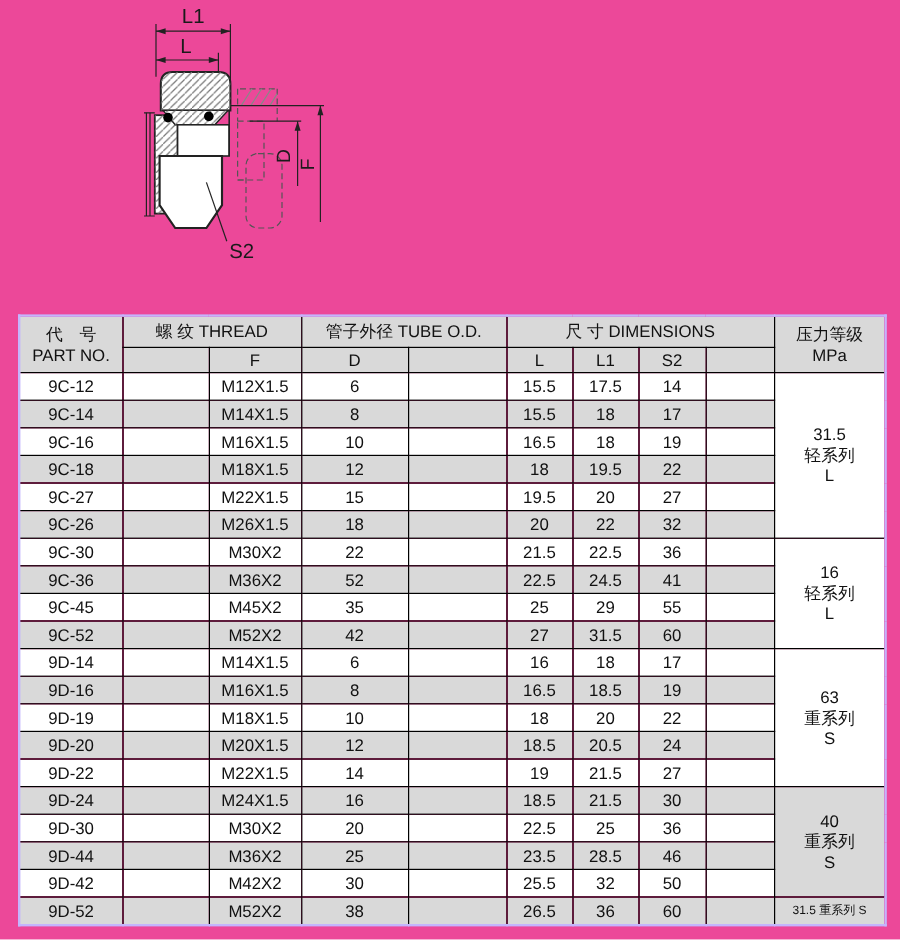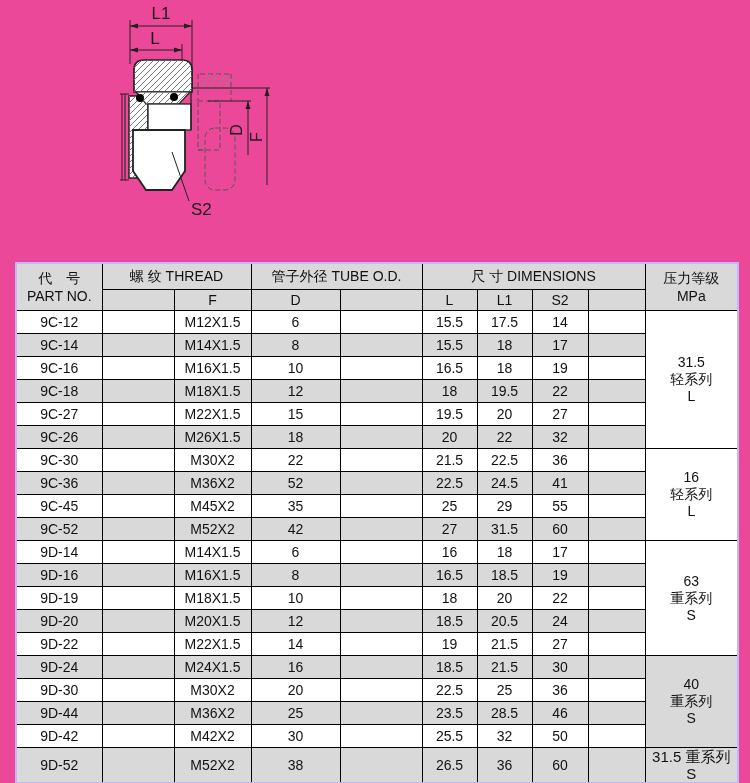--- a/index.html
+++ b/index.html
@@ -41,21 +41,21 @@
   .spec-table thead tr.h1 th { height: 25px; }
   .spec-table thead tr.h2 th { height: 20px; }
   .spec-table tbody td { height: 22px; background:#ffffff; }
   .spec-table tbody tr.alt td { background: #d9d9d9; }
   .spec-table td.pressure-cell {
     background: #ffffff;
     white-space: normal;
     line-height: 17px;
     font-size: 14px;
   }
-  .spec-table td.pressure-cell.oneline { font-size: 15px; }
+  .spec-table td.pressure-cell.oneline { font-size: 10px; }
   svg text { font-family:"Liberation Sans", sans-serif; fill:#1a1a1a; }
 </style>
 </head>
 <body>
 
 <div class="page">
 
   <div class="drawing-wrap">
     <svg width="260" height="235" viewBox="0 0 260 235">
       <defs>

